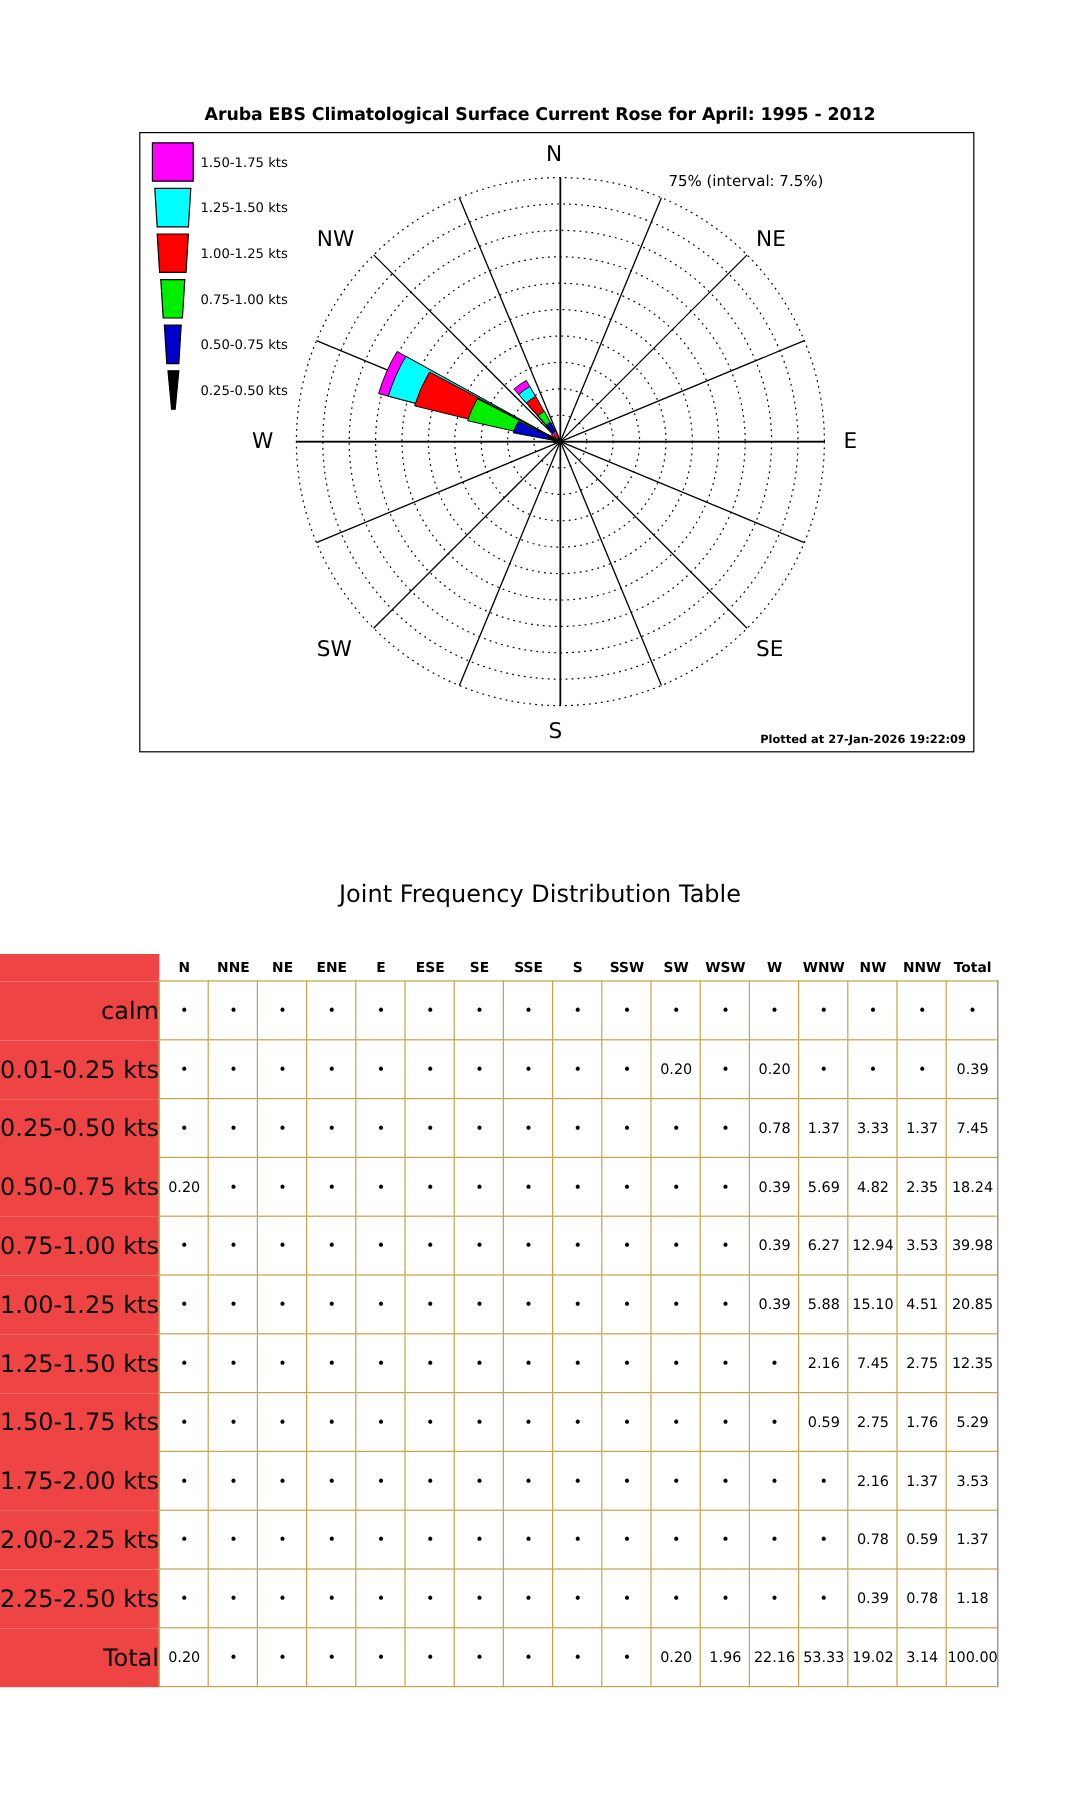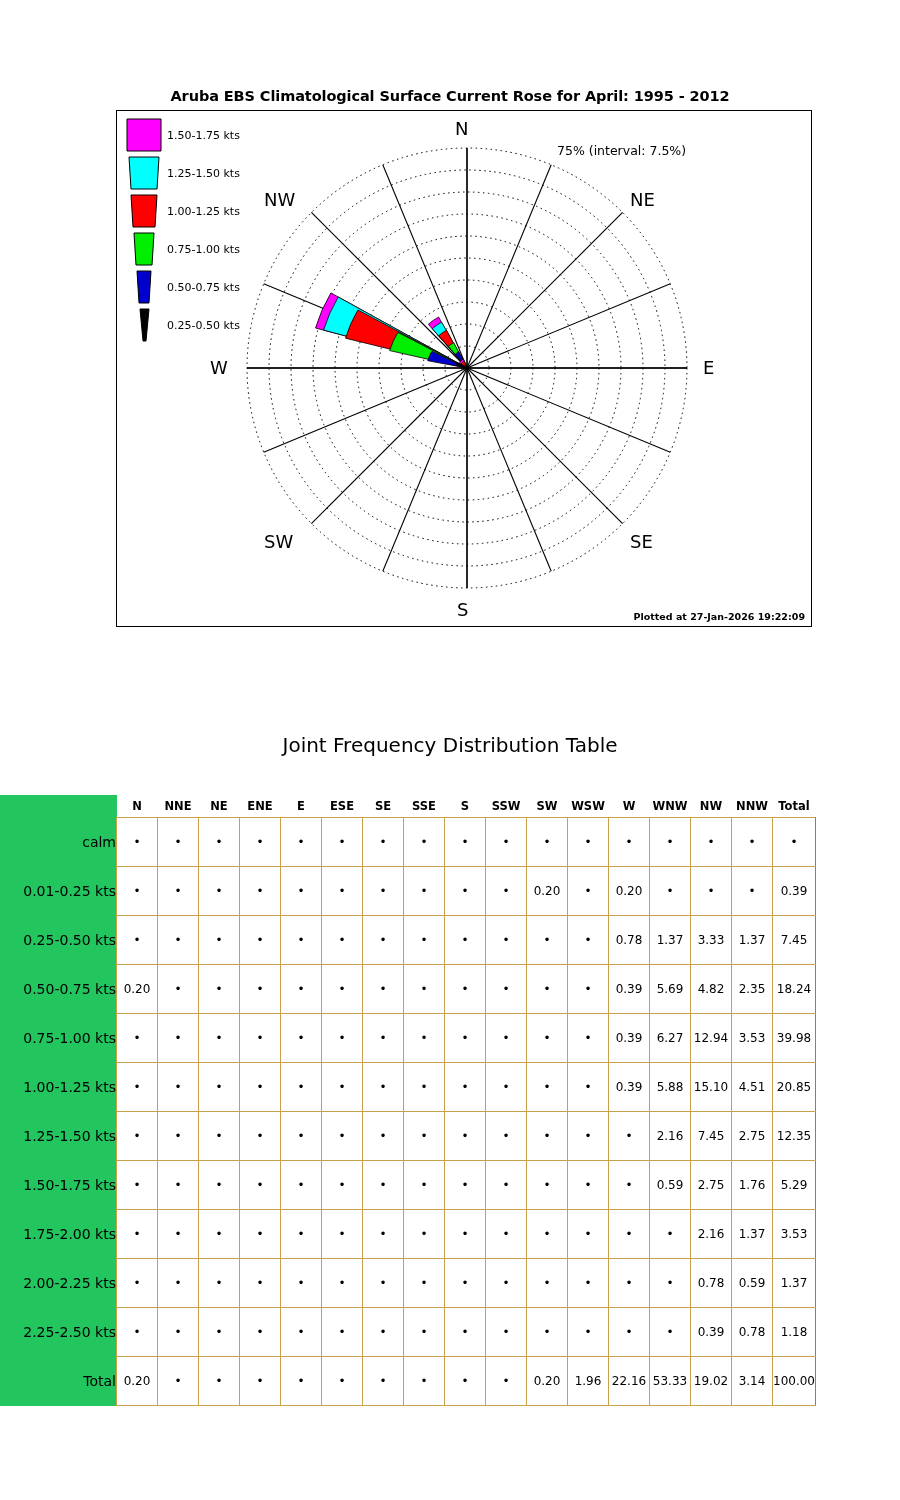--- a/index.html
+++ b/index.html
@@ -107,25 +107,25 @@
     margin-left: 0;
   }
   table.jfd td, table.jfd th {
     padding: 0;
     margin: 0;
   }
   .rowlabel {
     width: 116px;
     text-align: right;
     padding-right: 8px;
-    font-size: 14px;
+    font-size: 20px;
     font-weight: normal;
     white-space: nowrap;
     border: none;
-    background: #22c55e;
+    background: #ef4444;
   }
   .colhead {
     height: 22px;
     text-align: center;
     font-size: 11.5px;
     border: none;
     background: #ffffff;
     min-width: 40px;
   }
   .cell {

